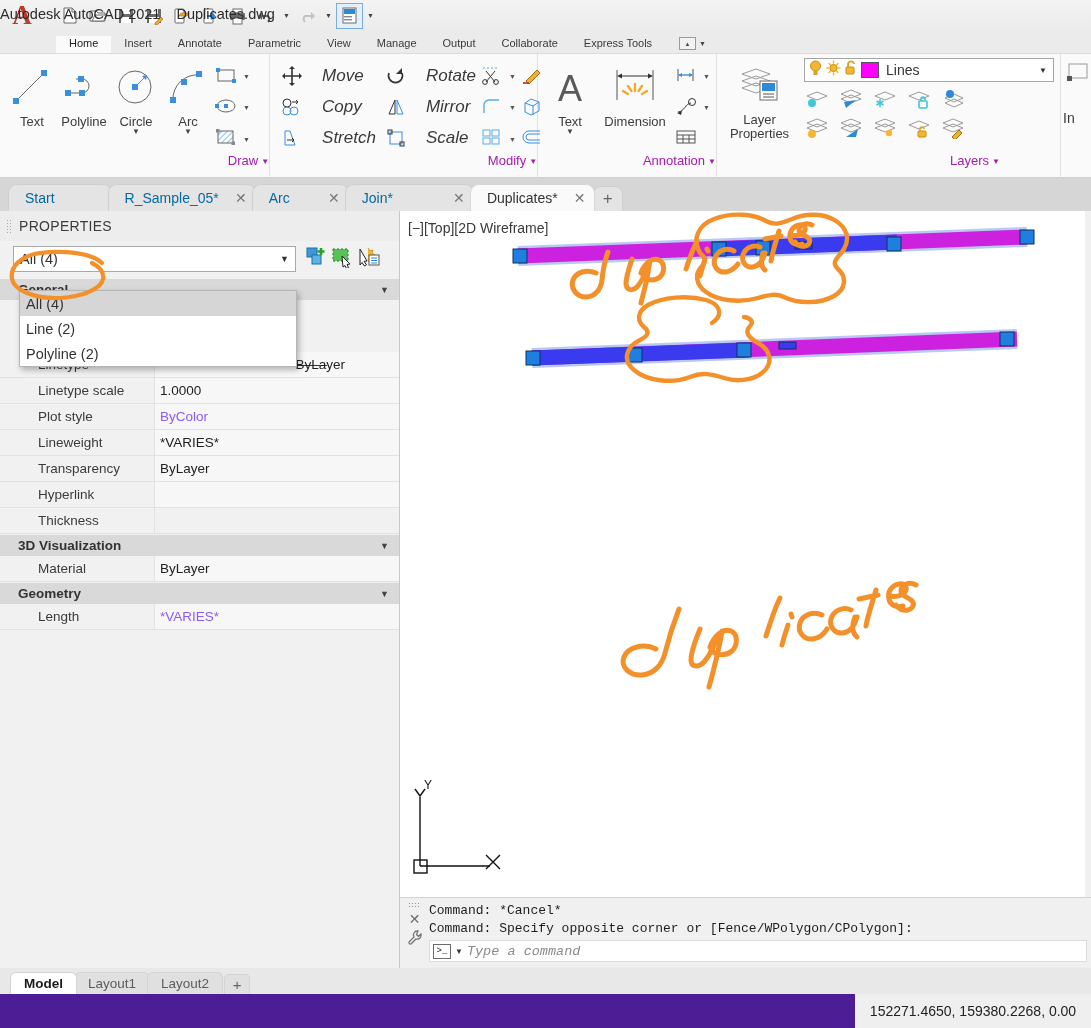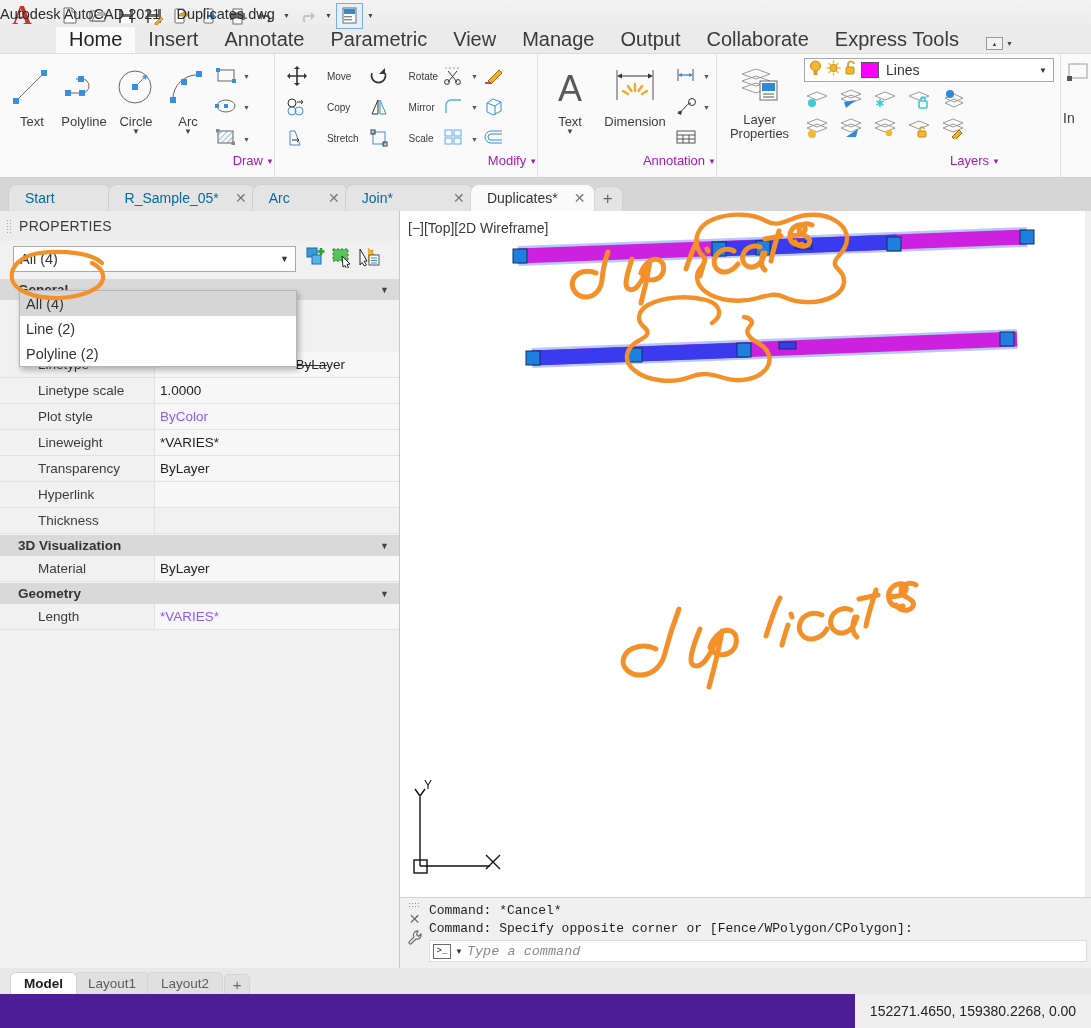--- a/index.html
+++ b/index.html
@@ -38,21 +38,21 @@
   }
   .title-text .fname { margin-left: 16px; }
 
   
   .ribbon-tabs {
     position: absolute; top: 31px; left: 0; width: 1091px; height: 23px;
     background: #ebebeb; display: flex; align-items: flex-end; padding-left: 56px;
     border-bottom: 1px solid #dcdcdc;
   }
   .rtab {
-    font-size: 20px; color: #3a3a3a; padding: 2px 13px 4px 13px; line-height: 1;
+    font-size: 11px; color: #3a3a3a; padding: 2px 13px 4px 13px; line-height: 1;
   }
   .rtab.active { background: #fafafa; color: #222; }
   .rtab-mini {
     display: flex; align-items: center; gap: 3px; margin-left: 14px; padding-bottom: 3px;
   }
   .mini-box {
     width: 17px; height: 13px; border: 1px solid #9a9a9a; background: #f2f2f2;
     display: flex; align-items: center; justify-content: center; font-size: 6px; color: #444;
   }
   .mini-caret { font-size: 7px; color: #444; }
@@ -75,21 +75,21 @@
     width: 52px; display: flex; flex-direction: column; align-items: center;
     padding-top: 4px;
   }
   .big-btn .gfx { height: 50px; display: flex; align-items: center; justify-content: center; }
   .big-btn .lbl { font-size: 13px; color: #3c3c3c; margin-top: 1px; }
   .big-btn .dcaret { font-size: 8px; color: #444; line-height: 6px; }
 
   .small-col { display: flex; flex-direction: column; gap: 1px; padding-top: 2px; }
   .small-btn { display: flex; align-items: center; height: 30px; padding: 0 4px; }
   .small-btn .gfx { width: 24px; display: flex; align-items: center; justify-content: center; }
-  .small-btn .lbl { font-size: 10px; color: #3a3a3a; margin-left: 18px; white-space: nowrap; }
+  .small-btn .lbl { font-size: 17px; color: #3a3a3a; margin-left: 18px; white-space: nowrap; font-style: italic; }
   .icon-caret { font-size: 7px; color: #555; margin-left: 5px; }
 
   .icon-grid-col { display: flex; flex-direction: column; gap: 2px; padding-top: 3px; }
   .icon-grid-row { display: flex; align-items: center; height: 30px; }
 
   
   .layer-combo {
     display: flex; align-items: center; width: 250px; height: 24px;
     border: 1px solid #a6a6a6; background: #fff; padding: 0 3px; gap: 3px;
   }

